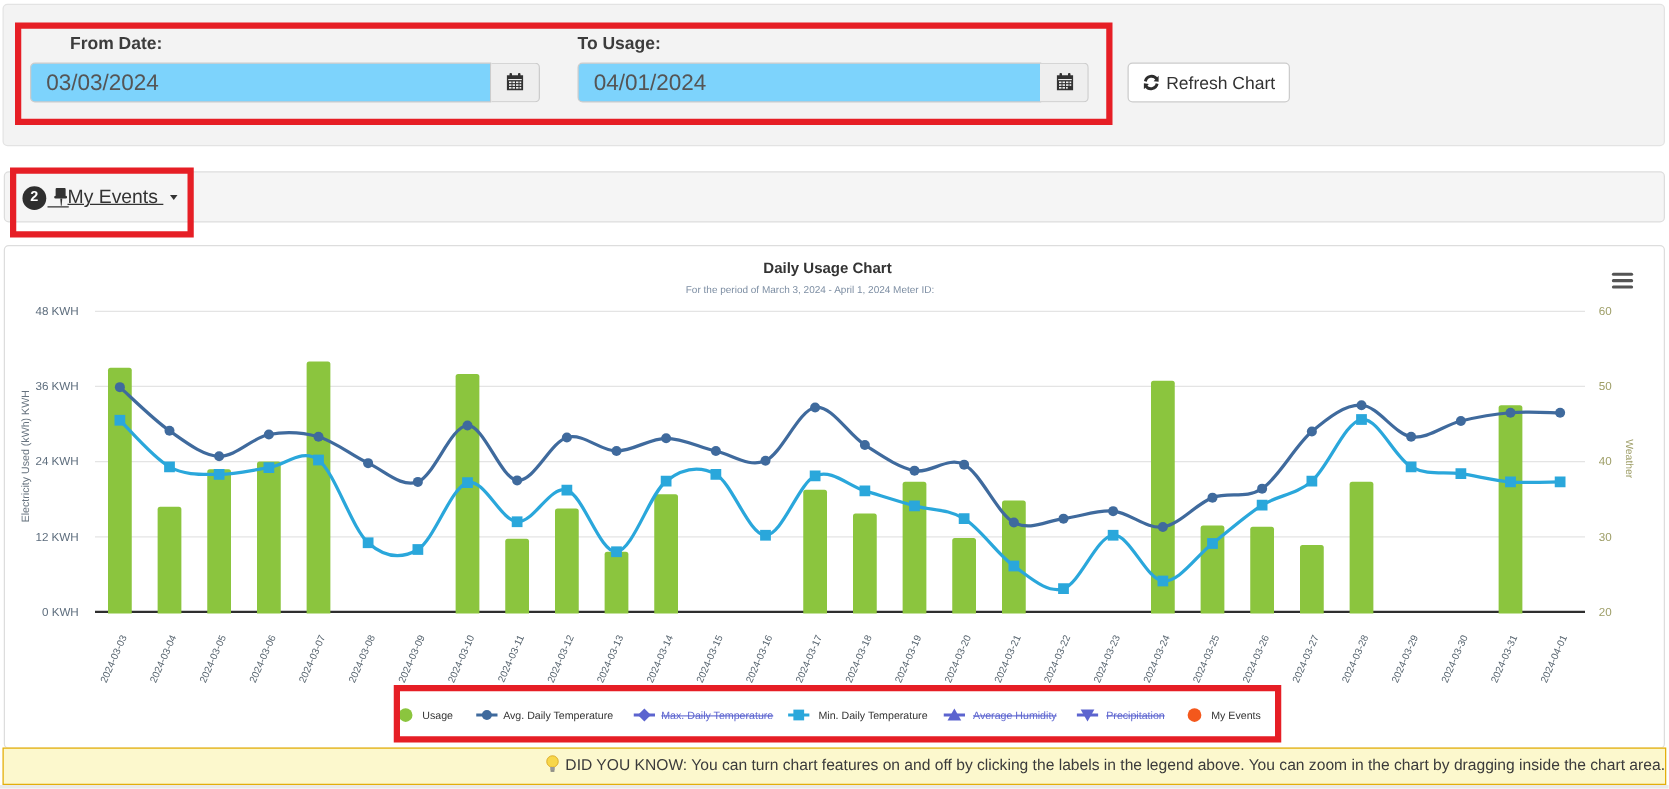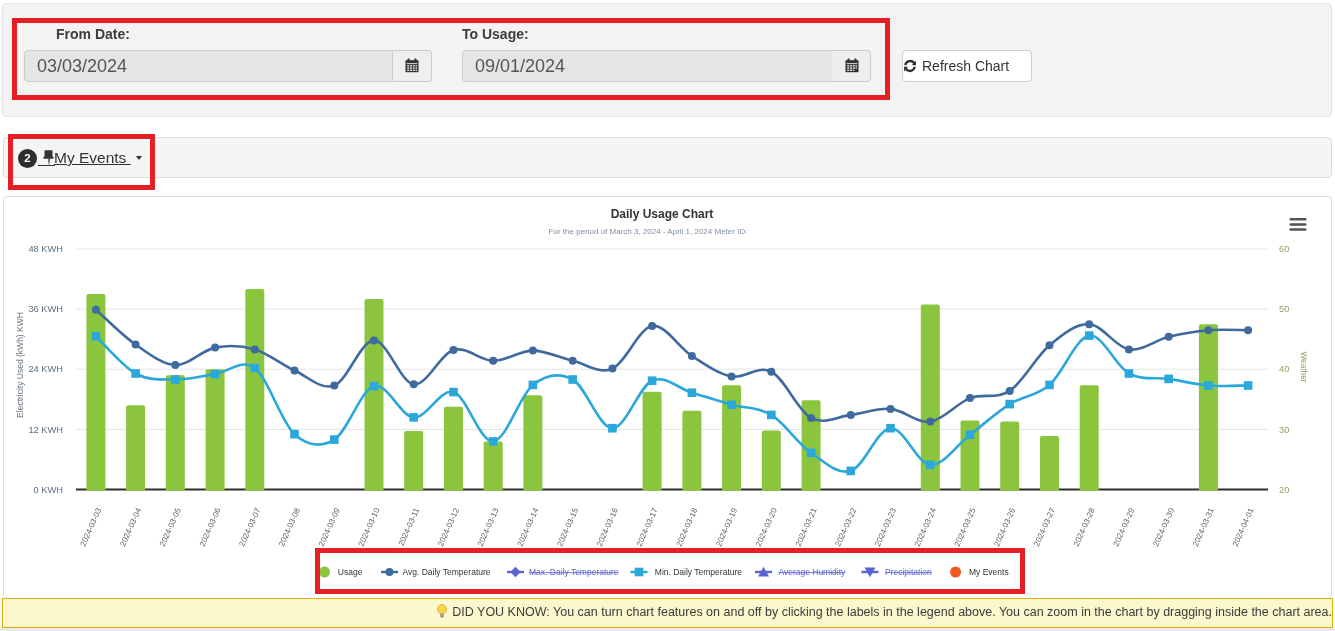--- a/index.html
+++ b/index.html
@@ -2,26 +2,26 @@
 <html><head>
 <meta charset="utf-8">
 <style>
 * { margin:0; padding:0; box-sizing:border-box; }
 body { font-family:"Liberation Sans", sans-serif; background:#fff; }
 #page { position:relative; width:1335px; height:631px; overflow:hidden; background:#fff; }
 .panel1 { position:absolute; left:2px; top:3px; width:1330px; height:114px;
   background:#f3f3f3; border:1px solid #e3e3e3; border-radius:4px; }
 .redbox { position:absolute; border:5.5px solid #e61e25; z-index:30; }
 .flabel { position:absolute; font-size:14px; font-weight:bold; color:#3c3c3c; }
-.dinput { position:absolute; height:32px; background:#e5e5e5; border:1px solid #ccc;
+.dinput { position:absolute; height:32px; background:#7dd3fc; border:1px solid #ccc;
   border-radius:4px 0 0 4px; font-size:18px; color:#555; line-height:30px; padding-left:12px; }
 .addon { position:absolute; height:32px; width:39px; background:#eee; border:1px solid #ccc;
   border-left:none; border-radius:0 4px 4px 0; }
 .btn { position:absolute; left:902px; top:49.5px; width:130px; height:32px; background:#fff;
-  border:1px solid #ccc; border-radius:4px; font-size:14px; color:#333; line-height:30px; }
+  border:1px solid #ccc; border-radius:4px; font-size:14px; color:#333; line-height:30px; text-align:center; }
 .panel2 { position:absolute; left:3px; top:137px; width:1329px; height:41px;
   background:#f5f5f5; border:1px solid #ddd; border-radius:4px; }
 .badge2 { position:absolute; left:18px; top:149px; width:19px; height:19px; border-radius:50%;
   background:#2e2e2e; color:#fff; font-size:11.5px; font-weight:bold; text-align:center; line-height:19px; z-index:5; }
 .myev { position:absolute; left:54px; top:149px; font-size:15.5px; color:#333; text-decoration:underline; z-index:5; }
 .caret { position:absolute; left:135.7px; top:156px; width:0; height:0; border-left:3.5px solid transparent;
   border-right:3.5px solid transparent; border-top:4.5px solid #333; z-index:5; }
 .chartpanel { position:absolute; left:3px; top:196px; width:1329px; height:403px;
   background:#fff; border:1px solid #ddd; border-radius:4px; }
 .banner { position:absolute; left:2px; top:598px; width:1331px; height:29.5px; background:#fcf8cd;
@@ -34,21 +34,21 @@
 <body>
 <div id="page">
   <div class="panel1"></div>
   <div class="panel2"></div>
   <div class="chartpanel"></div>
 
   <div class="flabel" style="left:24px; top:26px;margin-left:32px;">From Date:</div>
   <div class="dinput" style="left:24px; top:49.5px; width:369px;">03/03/2024</div>
   <div class="addon" style="left:393px; top:49.5px;"></div>
   <div class="flabel" style="left:462px; top:26px;">To Usage:</div>
-  <div class="dinput" style="left:462px; top:49.5px; width:371px;">09/01/2024</div>
+  <div class="dinput" style="left:462px; top:49.5px; width:371px;">04/01/2024</div>
   <div class="addon" style="left:832px; top:49.5px;"></div>
   <div class="btn"><svg width="14" height="14" viewBox="0 0 14 14" style="vertical-align:-2.5px; margin-right:5px;">
         <g stroke="#2d2d2d" stroke-width="2.3" fill="none">
           <path d="M 2.3,6.1 A 5,5 0 0 1 11.4,4.3"></path>
           <path d="M 11.7,7.9 A 5,5 0 0 1 2.6,9.7"></path>
         </g>
         <path d="M 12.9,1.6 L 12.9,6.4 L 8.9,5.9 Z" fill="#2d2d2d"></path>
         <path d="M 1.1,12.4 L 1.1,7.6 L 5.1,8.1 Z" fill="#2d2d2d"></path>
       </svg>Refresh Chart</div>
 

